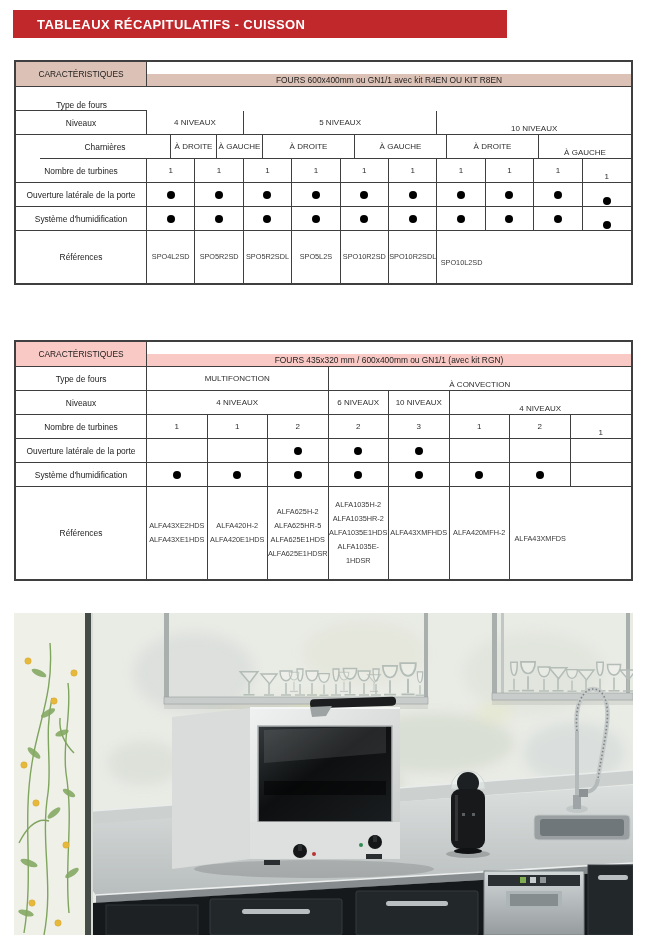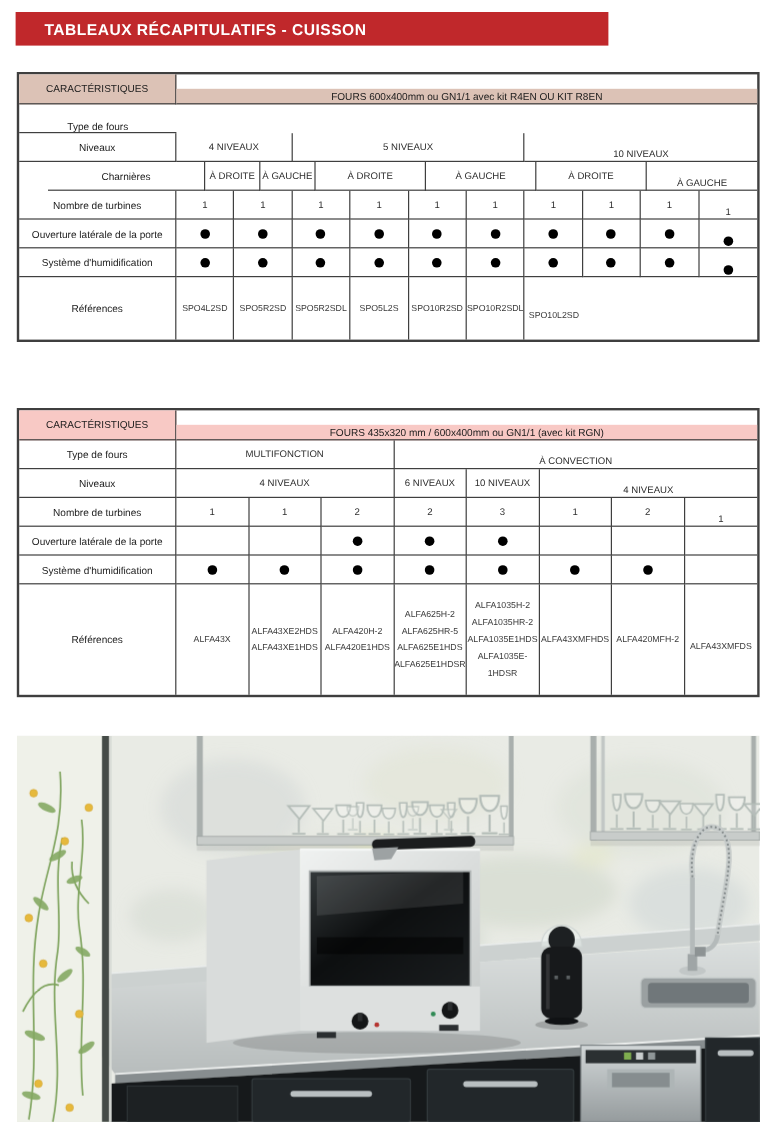--- a/index.html
+++ b/index.html
@@ -214,23 +214,20 @@
         <span class="dot"></span>
       </div>
       <div class="tcell">
         <span class="dot"></span>
       </div>
       <div class="tcell"></div>
     </div>
     <div class="trow h-ref2" style="grid-template-columns: 131px repeat(8, 1fr);">
       <div class="tcell label">Références</div>
       <div class="tcell ref">
-        <div>ALFA43X</div>
-      </div>
-      <div class="tcell ref">
         <div>ALFA43XE2HDS</div>
         <div>ALFA43XE1HDS</div>
       </div>
       <div class="tcell ref">
         <div>ALFA420H-2</div>
         <div>ALFA420E1HDS</div>
       </div>
       <div class="tcell ref">
         <div>ALFA625H-2</div>
         <div>ALFA625HR-5</div>

